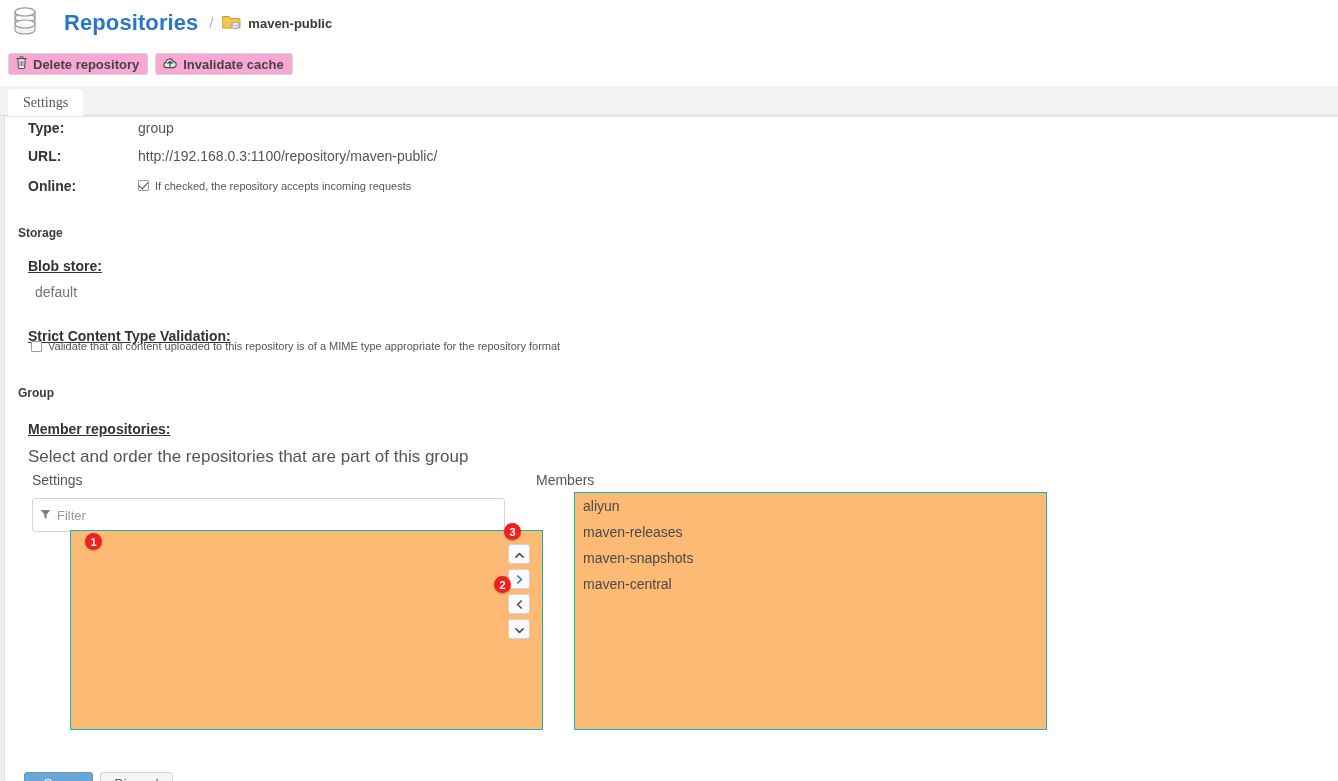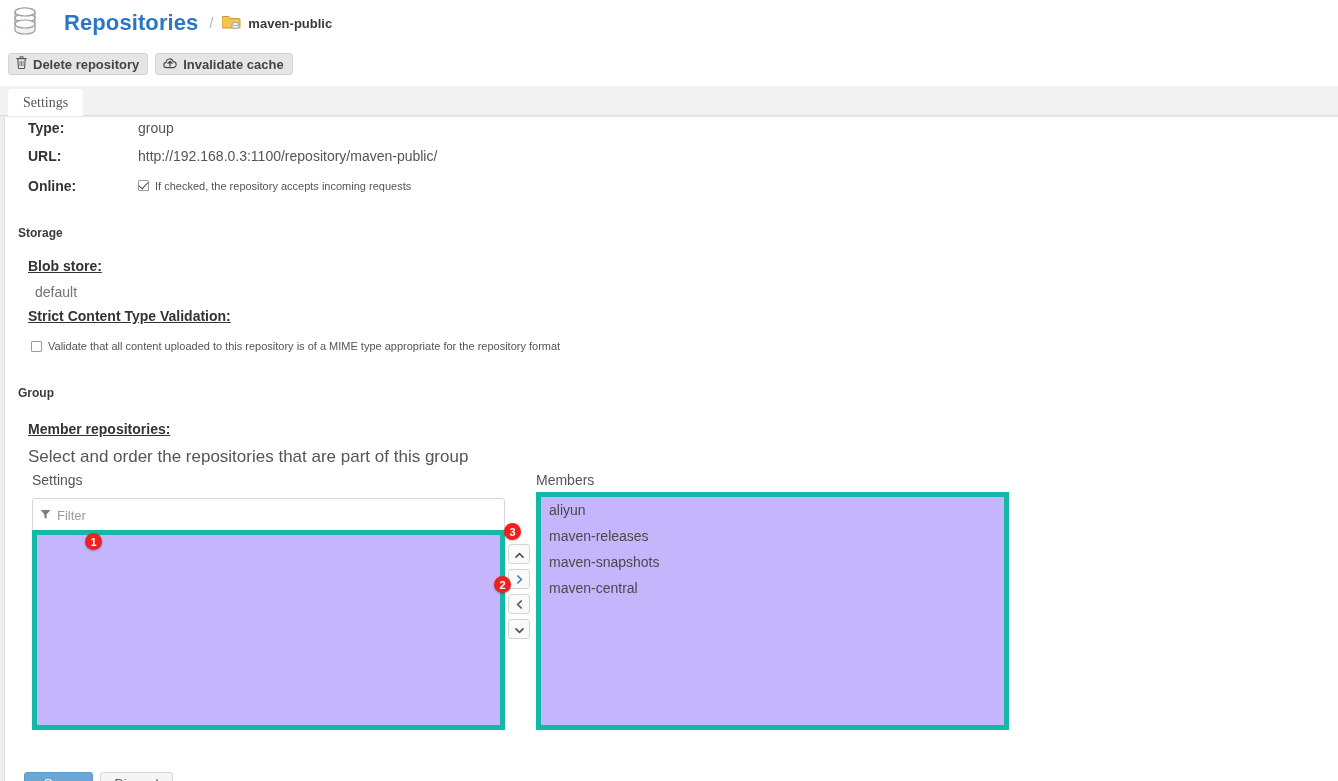--- a/index.html
+++ b/index.html
@@ -58,21 +58,21 @@
     left: 8px; top: 53px;
     display: flex;
     gap: 7px;
   }
   .tbtn {
     display: inline-flex;
     align-items: center;
     gap: 6px;
     height: 22px;
     padding: 0 8px 0 7px;
-    background: #e5e5e5;
+    background: #f9a8d4;
     border: 1px solid #d4d4d4;
     border-radius: 3px;
     font-size: 13px;
     font-weight: bold;
     color: #444444;
     cursor: pointer;
     box-sizing: border-box;
     white-space: nowrap;
   }
   .tbtn svg { flex: 0 0 auto; }
@@ -226,24 +226,25 @@
     color: #333333;
     font-family: "Liberation Sans", sans-serif;
     background: transparent;
     padding: 0;
   }
   .filter-input::placeholder { color: #9a9a9a; }
 
   
   .listbox {
     position: absolute;
-    border: 5px solid #14b8a6;
-    background: #c4b5fd;
+    border: 1px solid #14b8a6;
+    background: #fdba74;
     box-sizing: border-box;
     overflow: hidden;
+    margin-left: 38px;
   }
   #available-list { left: 32px; top: 530px; width: 473px; height: 200px; }
   #members-list  { left: 536px; top: 492px; width: 473px; height: 238px; }
   .list-item {
     font-size: 14px;
     color: #4a4a4a;
     padding: 4px 0 4px 8px;
     line-height: 18px;
     cursor: pointer;
     white-space: nowrap;
@@ -397,21 +398,21 @@
       <span class="kv-label">Online:</span>
       <span class="inline-check">
         <span class="cbox checked"></span>
         <span class="hint-text">If checked, the repository accepts incoming requests</span>
       </span>
     </div>
 
     <div class="section-title" style="left:18px; top:110px;">Storage</div>
     <div class="field-label" style="left:28px; top:142px;">Blob store:</div>
     <div class="field-value" style="left:35px; top:168px;">default</div>
-    <div class="field-label" style="left:28px; top:192px;">Strict Content Type Validation:</div>
+    <div class="field-label" style="left:28px; top:212px;">Strict Content Type Validation:</div>
     <div class="kv-row" style="left:31px; top:224px;">
       <span class="inline-check">
         <span class="cbox"></span>
         <span class="hint-text">Validate that all content uploaded to this repository is of a MIME type appropriate for the repository format</span>
       </span>
     </div>
 
     <div class="section-title" style="left:18px; top:270px;">Group</div>
     <div class="field-label" style="left:28px; top:305px;">Member repositories:</div>
     <div class="sub-text" style="left:28px; top:331px;">Select and order the repositories that are part of this group</div>

